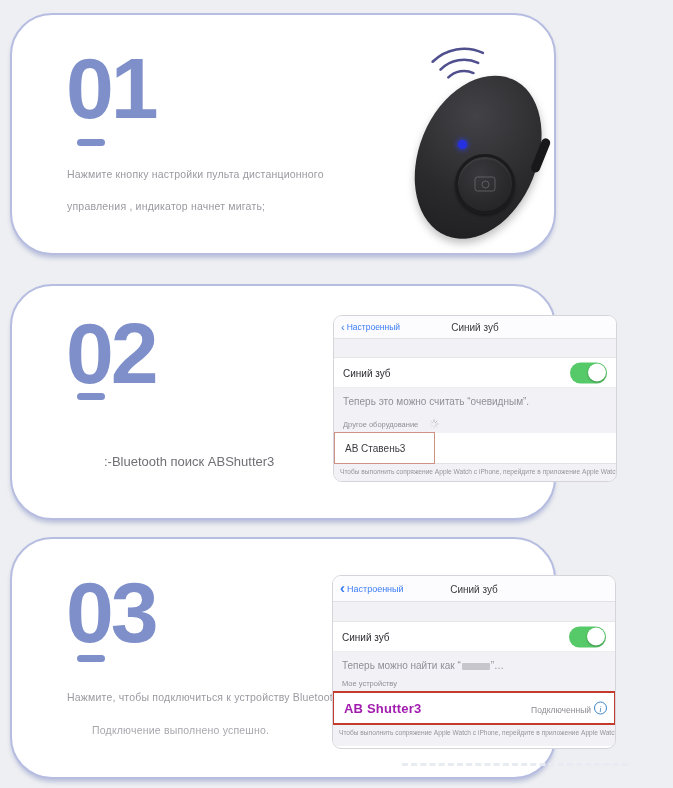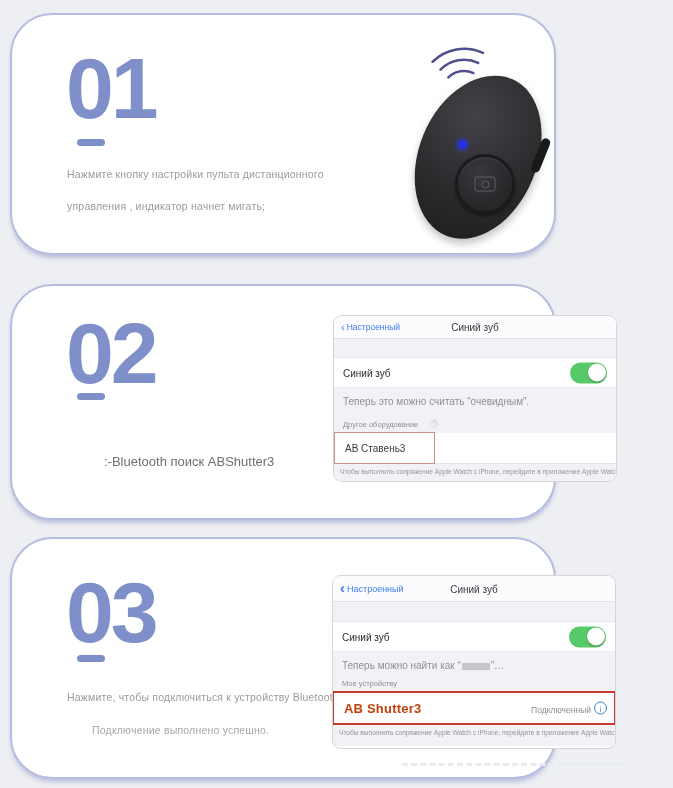--- a/index.html
+++ b/index.html
@@ -74,21 +74,21 @@
   #phone2 .p-gray { height:45px; }
   #phone3 .p-gray { height:40px; }
   .p-hint { position:absolute; left:9px; top:8px; font-size:10px; color:#8f8f96; }
   .p-section { position:absolute; left:9px; bottom:4px; font-size:7.5px; color:#8f8f96;
     display:flex; align-items:center; gap:11px; }
   .p-device-row { position:relative; background:#fff; }
   #phone2 .p-device-row { height:30px; }
   #phone3 .p-device-row { height:32px; }
   .p-device-name { position:absolute; left:11px; top:50%; transform:translateY(-50%);
     font-size:10px; color:#3a3a40; }
-  #phone3 .p-device-name { font-size:13px; font-weight:700; color:#c2410c; letter-spacing:.2px; }
+  #phone3 .p-device-name { font-size:13px; font-weight:700; color:#a21caf; letter-spacing:.2px; }
   .red-frame-soft { position:absolute; left:0; top:-1px; width:101px; height:32px;
     border:1.5px solid #cf9185; pointer-events:none; }
   .red-frame-full { position:absolute; left:-1px; top:-1px; right:-1px; bottom:-1px;
     border:2px solid #c43b2e; pointer-events:none; }
   .p-status { position:absolute; right:8px; top:50%; transform:translateY(-50%);
     display:flex; align-items:flex-end; gap:3px;margin-left:22px; }
   .p-status-text { font-size:8.5px; color:#8d8d93; }
   .info-icon { width:13px; height:13px; border-radius:50%; border:1.2px solid #3d85c6;
     color:#3d85c6; font-size:8.5px; font-style:italic; font-family:"Liberation Serif", serif;
     display:flex; align-items:center; justify-content:center; cursor:pointer; }

